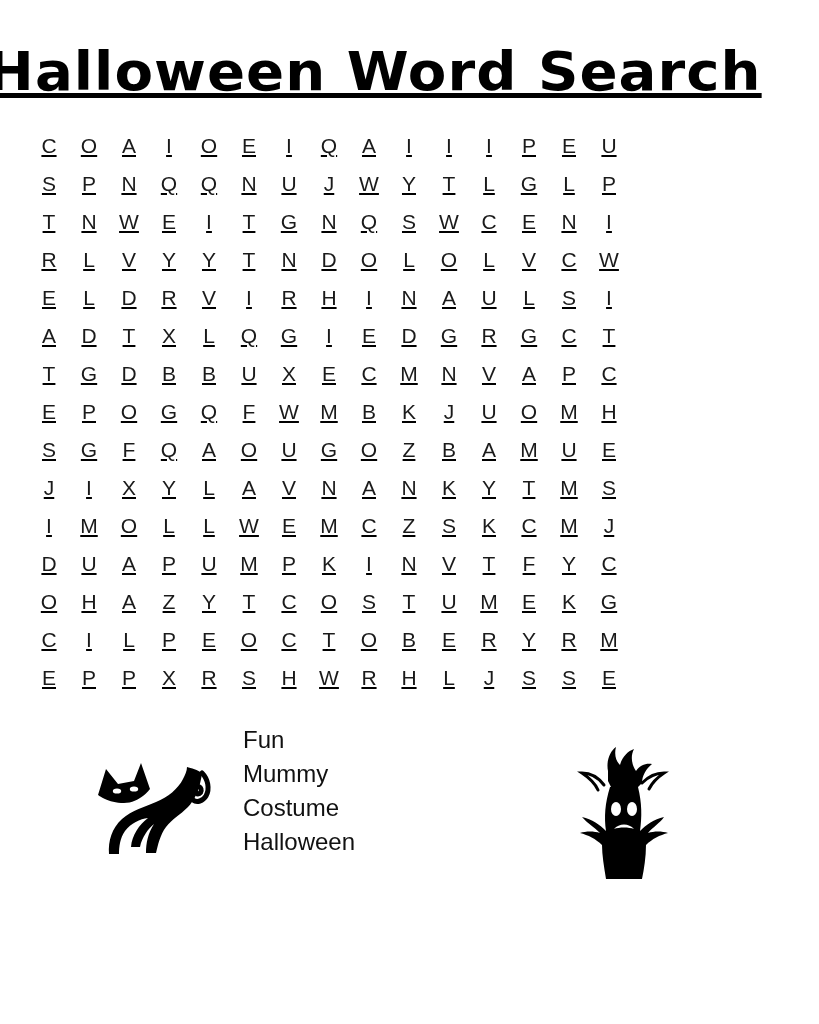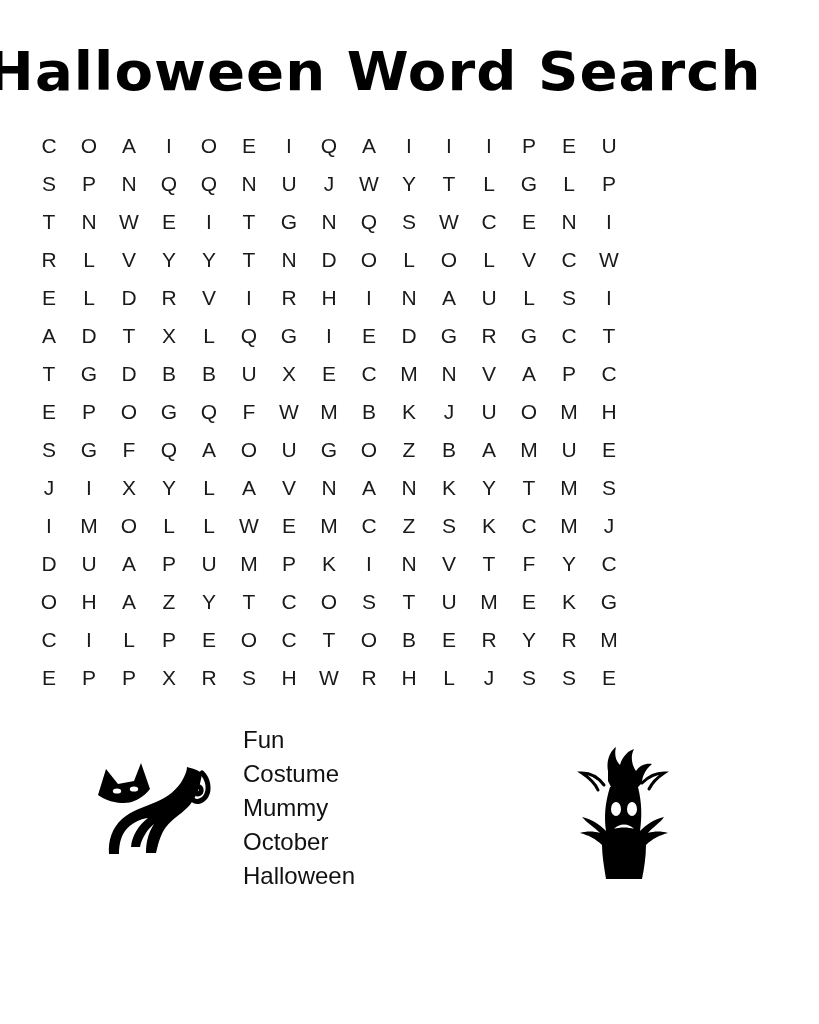--- a/index.html
+++ b/index.html
@@ -12,20 +12,21 @@
     background: #ffffff;
     font-family: "Liberation Sans", sans-serif;
     color: #000000;
     overflow: hidden;
   }
   .page {
     position: relative;
     width: 658px;
     height: 1024px;
     box-sizing: border-box;
+    text-decoration: underline;
   }
   .title {
     text-align: center;
     font-family: "DejaVu Sans", sans-serif;
     font-weight: bold;
     font-size: 54px;
     letter-spacing: 1px;
     margin: 0;
     padding-top: 44px;
     line-height: 1.05;
@@ -366,23 +367,22 @@
           <path d="M14 44 L22 18 L34 33 L50 30 L57 12 L66 38 C66 38 56 52 40 52 C24 52 14 44 14 44 Z"></path>
           <ellipse cx="33" cy="40" rx="4.2" ry="2.6" fill="#ffffff"></ellipse>
           <ellipse cx="50" cy="38" rx="4.2" ry="2.6" fill="#ffffff"></ellipse>
         </g>
       </svg>
     </div>
 
     <div class="words">
       <div class="word-col">
         <span class="word">Fun</span>
+        <span class="word">Mummy</span>
         <span class="word">Costume</span>
-        <span class="word">Mummy</span>
-        <span class="word">October</span>
         <span class="word">Halloween</span>
       </div>
     </div>
 
     <div class="tree">
       <svg viewBox="0 0 130 140" width="130" height="140" aria-hidden="true">
         <g fill="#000000">
           <path d="M52 28 C50 18 54 8 60 4 C58 12 60 18 64 22 C66 14 72 8 78 6 C74 14 76 22 80 28 C84 22 90 20 96 21 C90 26 86 33 86 40 L80 46 L56 46 L52 38 Z"></path>
           <path d="M54 44 L82 44 C86 60 86 74 84 88 C90 82 98 76 108 74 C104 80 97 84 92 90 C98 88 106 88 112 90 C104 92 96 96 90 102 C90 114 88 126 86 136 L50 136 C48 124 46 112 46 102 C40 96 32 92 24 90 C30 88 38 88 44 90 C38 84 31 80 26 74 C36 76 44 82 50 88 C48 74 49 60 54 44 Z"></path>
           <path d="M86 40 C92 34 100 30 108 30 C102 34 96 40 93 46" stroke="#000000" stroke-width="3" fill="none" stroke-linecap="round"></path>

